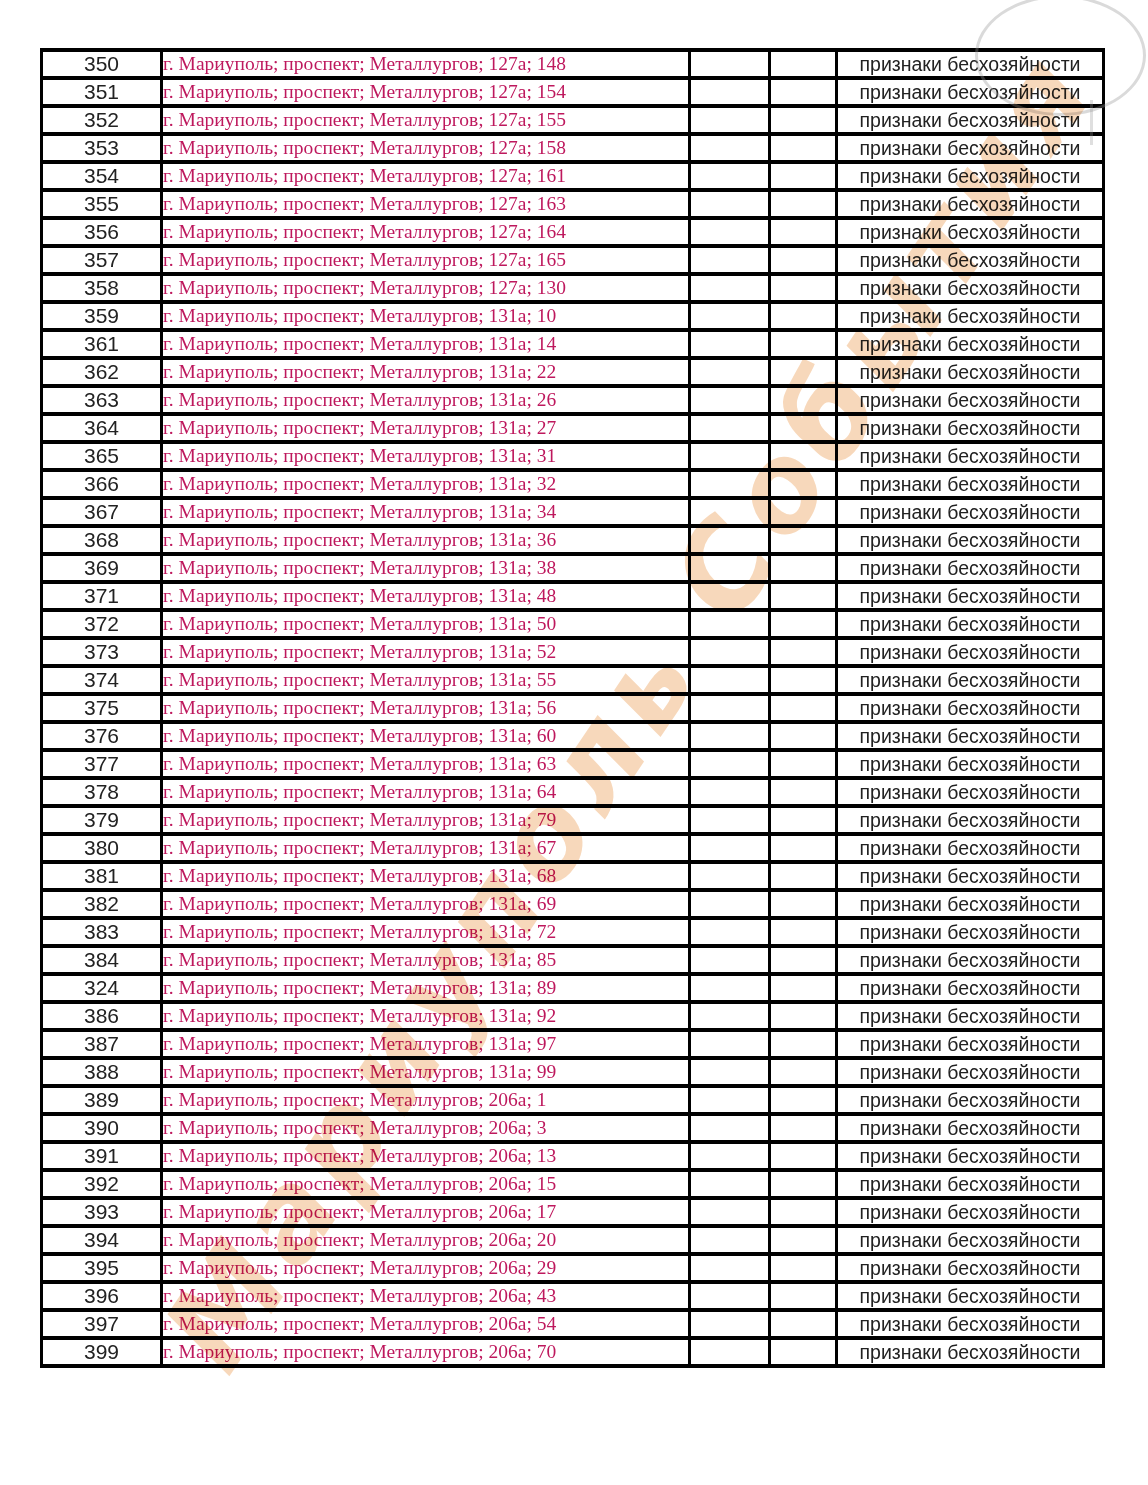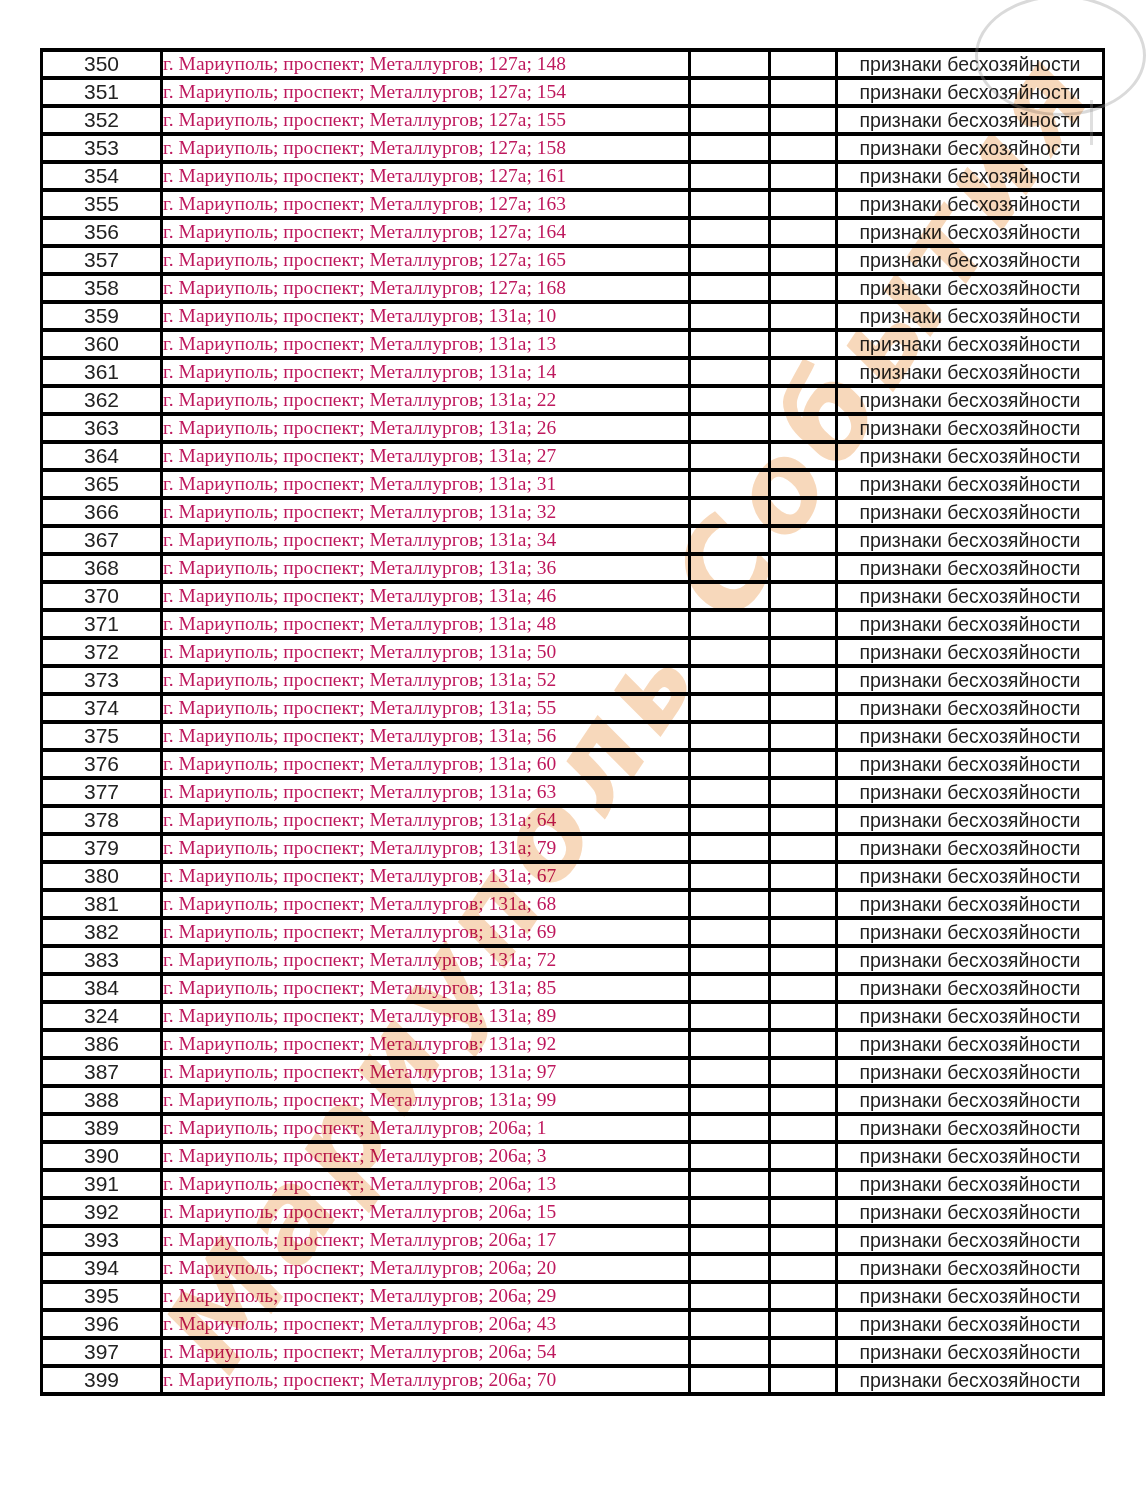--- a/index.html
+++ b/index.html
@@ -168,41 +168,34 @@
   <tr>
     <td class="num">357</td>
     <td class="addr">г. Мариуполь; проспект; Металлургов; 127а; 165</td>
     <td class="empty1"></td>
     <td class="empty2"></td>
     <td class="status">признаки бесхозяйности</td>
   </tr>
 
   <tr>
     <td class="num">358</td>
-    <td class="addr">г. Мариуполь; проспект; Металлургов; 127а; 168</td>
+    <td class="addr">г. Мариуполь; проспект; Металлургов; 127а; 130</td>
     <td class="empty1"></td>
     <td class="empty2"></td>
     <td class="status">признаки бесхозяйности</td>
   </tr>
 
   <tr>
     <td class="num">359</td>
     <td class="addr">г. Мариуполь; проспект; Металлургов; 131а; 10</td>
     <td class="empty1"></td>
     <td class="empty2"></td>
     <td class="status">признаки бесхозяйности</td>
   </tr>
 
-  <tr>
-    <td class="num">360</td>
-    <td class="addr">г. Мариуполь; проспект; Металлургов; 131а; 13</td>
-    <td class="empty1"></td>
-    <td class="empty2"></td>
-    <td class="status">признаки бесхозяйности</td>
-  </tr>
 
   <tr>
     <td class="num">361</td>
     <td class="addr">г. Мариуполь; проспект; Металлургов; 131а; 14</td>
     <td class="empty1"></td>
     <td class="empty2"></td>
     <td class="status">признаки бесхозяйности</td>
   </tr>
 
   <tr>
@@ -254,28 +247,28 @@
   </tr>
 
   <tr>
     <td class="num">368</td>
     <td class="addr">г. Мариуполь; проспект; Металлургов; 131а; 36</td>
     <td class="empty1"></td>
     <td class="empty2"></td>
     <td class="status">признаки бесхозяйности</td>
   </tr>
 
-
-  <tr>
-    <td class="num">370</td>
-    <td class="addr">г. Мариуполь; проспект; Металлургов; 131а; 46</td>
-    <td class="empty1"></td>
-    <td class="empty2"></td>
-    <td class="status">признаки бесхозяйности</td>
-  </tr>
+  <tr>
+    <td class="num">369</td>
+    <td class="addr">г. Мариуполь; проспект; Металлургов; 131а; 38</td>
+    <td class="empty1"></td>
+    <td class="empty2"></td>
+    <td class="status">признаки бесхозяйности</td>
+  </tr>
+
 
   <tr>
     <td class="num">371</td>
     <td class="addr">г. Мариуполь; проспект; Металлургов; 131а; 48</td>
     <td class="empty1"></td>
     <td class="empty2"></td>
     <td class="status">признаки бесхозяйности</td>
   </tr>
 
   <tr>

